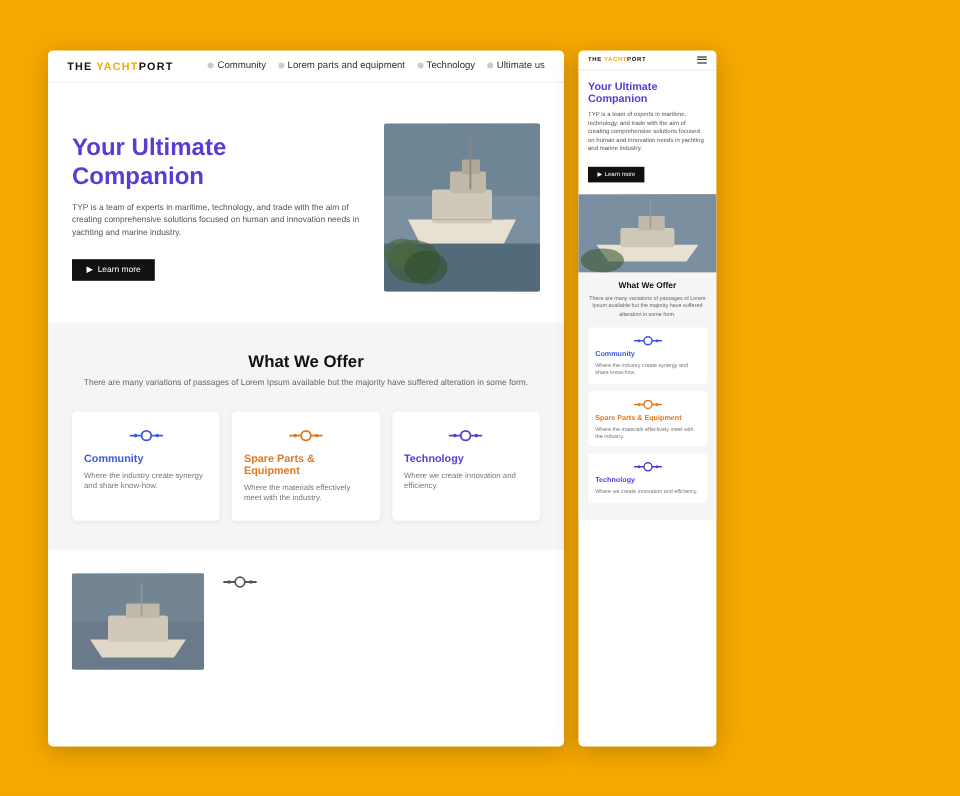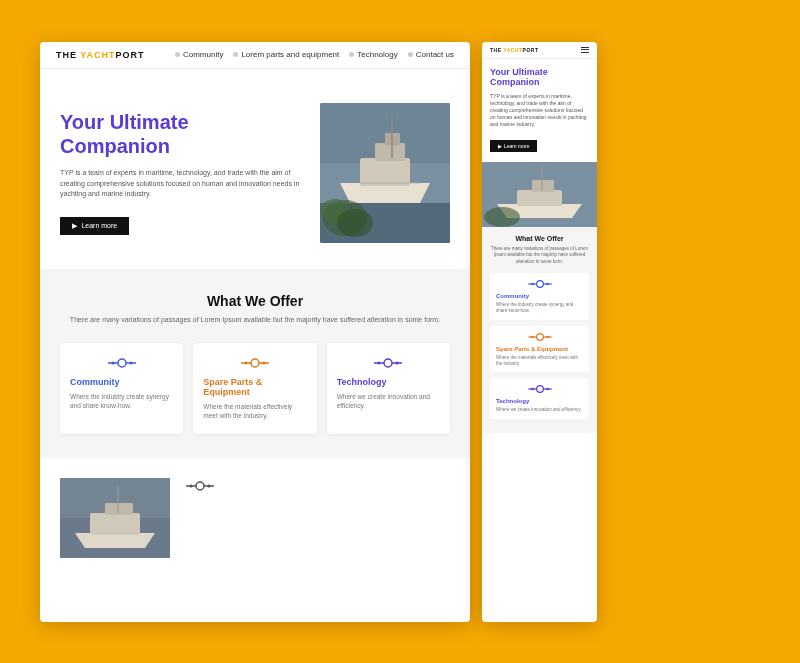--- a/index.html
+++ b/index.html
@@ -319,21 +319,21 @@
         <div class="nav-link">
           <span class="nav-dot"></span>
           <span>Lorem parts and equipment</span>
         </div>
         <div class="nav-link">
           <span class="nav-dot"></span>
           <span>Technology</span>
         </div>
         <div class="nav-link">
           <span class="nav-dot"></span>
-          <span>Contact us</span>
+          <span>Ultimate us</span>
         </div>
       </div>
     </nav>
 
     <div class="hero">
       <div class="hero-text">
         <h1 class="hero-title">
           <span>Your Ultimate</span><br>
           <span>Companion</span>
         </h1>

